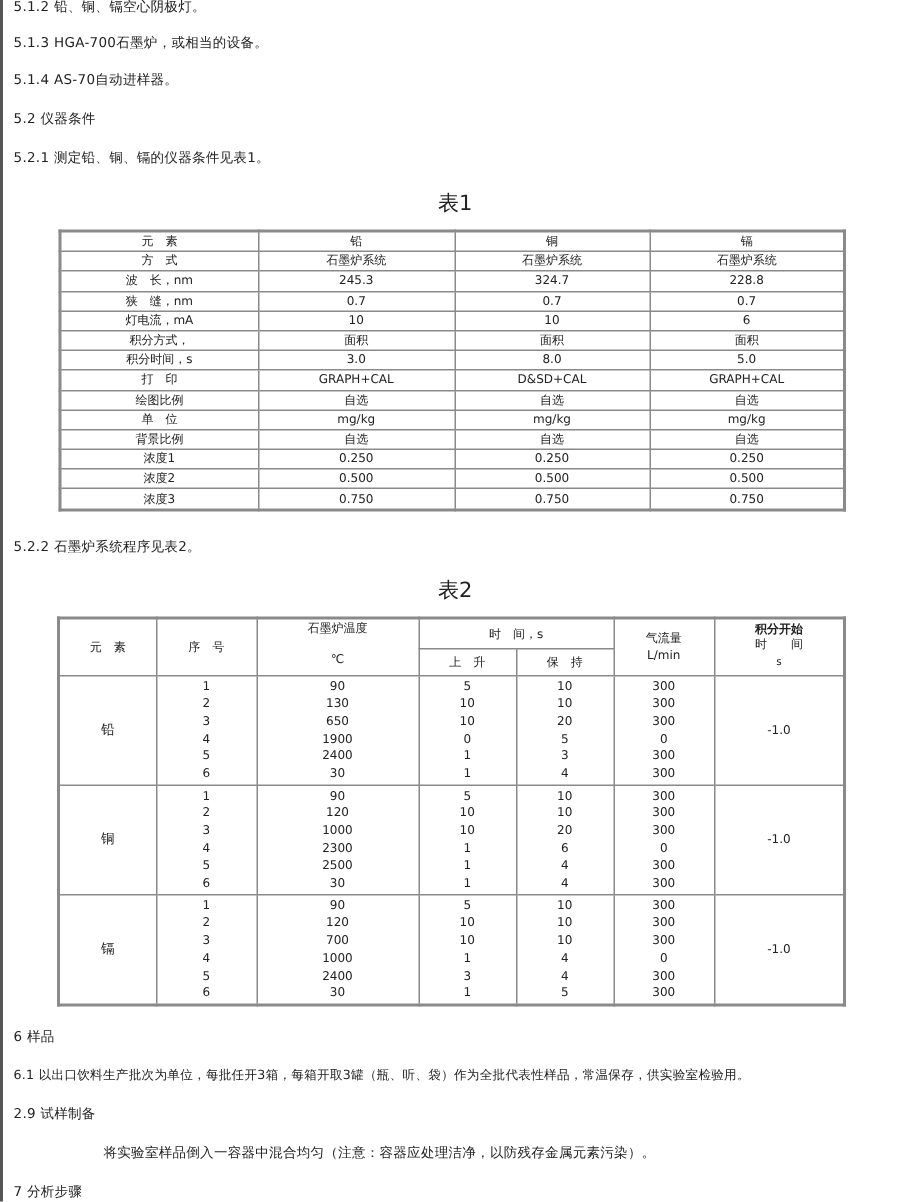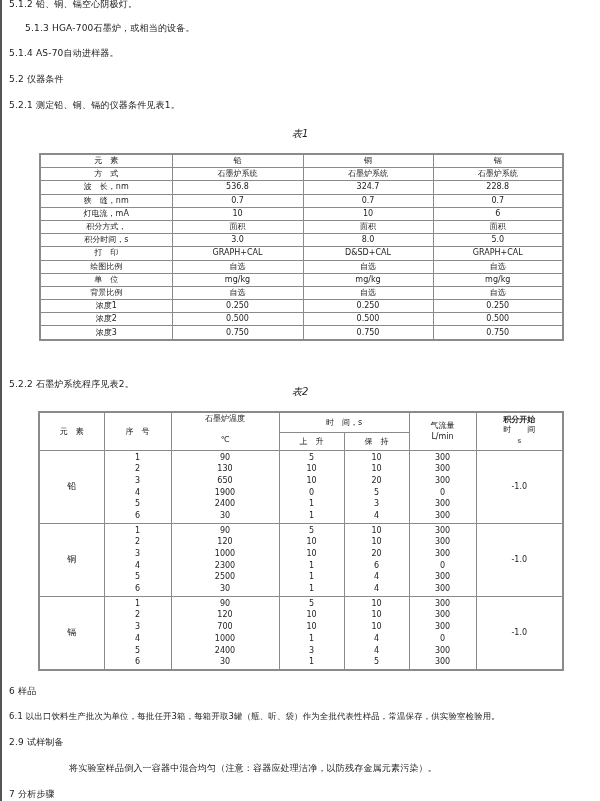--- a/index.html
+++ b/index.html
@@ -6,21 +6,21 @@
   body {
     width:600px; height:801px; overflow:hidden; background:#ffffff;
     position:relative; color:#222;
     font-family: "DejaVu Sans", "Liberation Sans", sans-serif;
     font-size:9px;
   }
   .left-rule { position:absolute; left:0; top:0; width:2px; height:801px; background:#555; }
   .p { position:absolute; left:9px; font-size:9px; white-space:nowrap; color:#222; letter-spacing:0.2px; }
   .p.indent { left:28px;margin-left:41px; }
   .p.bold { font-weight:normal; }
-  .caption { position:absolute; font-size:10px; color:#222; white-space:nowrap;font-style:italic; }
+  .caption { position:absolute; font-size:14px; color:#222; white-space:nowrap; }
 
   table { border-collapse:collapse; position:absolute; table-layout:fixed; }
   td { border:1px solid #8a8a8a; text-align:center; padding:0; font-size:8px; color:#222; white-space:nowrap; overflow:hidden; }
   .outer { border:2px solid #8a8a8a; }
 
   
   #t1 { left:39px; top:153px; width:523px; }
   #t1 td { height:12.2px; line-height:12px; }
   #t1 col.c0 { width:132px; }
   #t1 col.c1 { width:131px; }
@@ -40,21 +40,21 @@
   #t2 .multi { line-height:11.7px; padding:1px 0; white-space:normal; }
   #t2 .multi span { display:block; height:11.7px; }
   #t2 .elem { font-size:9px; }
 </style>
 </head>
 <body>
 
 <div class="left-rule"></div>
 
 <div class="p" style="top:-2px;">5.1.2 铅、铜、镉空心阴极灯。</div>
-<div class="p" style="top:22px;margin-left:16px;">5.1.3 HGA-700石墨炉，或相当的设备。</div>
+<div class="p" style="top:22px;">5.1.3 HGA-700石墨炉，或相当的设备。</div>
 <div class="p" style="top:47px;">5.1.4 AS-70自动进样器。</div>
 <div class="p" style="top:73px;">5.2 仪器条件</div>
 <div class="p" style="top:99px;">5.2.1 测定铅、铜、镉的仪器条件见表1。</div>
 
 <div class="caption" style="left:292px; top:127px;">表1</div>
 
 <table id="t1" class="outer">
   <colgroup>
       <col class="c0">
       <col class="c1">
@@ -69,21 +69,21 @@
         <td>镉</td>
       </tr>
       <tr>
         <td>方　式</td>
         <td>石墨炉系统</td>
         <td>石墨炉系统</td>
         <td>石墨炉系统</td>
       </tr>
       <tr>
         <td>波　长，nm</td>
-        <td>536.8</td>
+        <td>245.3</td>
         <td>324.7</td>
         <td>228.8</td>
       </tr>
       <tr>
         <td>狭　缝，nm</td>
         <td>0.7</td>
         <td>0.7</td>
         <td>0.7</td>
       </tr>
       <tr>
@@ -142,21 +142,21 @@
       </tr>
       <tr>
         <td>浓度3</td>
         <td>0.750</td>
         <td>0.750</td>
         <td>0.750</td>
       </tr>
     </tbody>
 </table>
 
-<div class="p" style="top:378px;text-align:right;">5.2.2 石墨炉系统程序见表2。</div>
+<div class="p" style="top:358px;text-align:right;">5.2.2 石墨炉系统程序见表2。</div>
 
 <div class="caption" style="left:292px; top:385px;">表2</div>
 
 <table id="t2" class="outer">
   <colgroup>
     <col class="c0">
       <col class="c1">
       <col class="c2">
       <col class="c3">
       <col class="c4">

